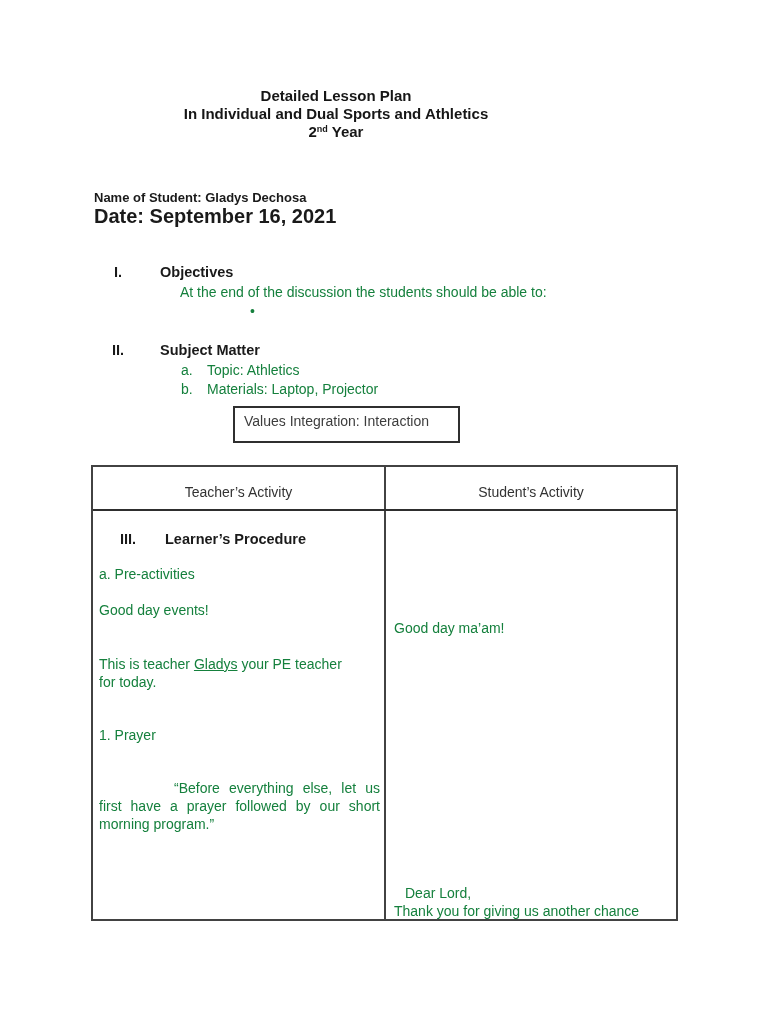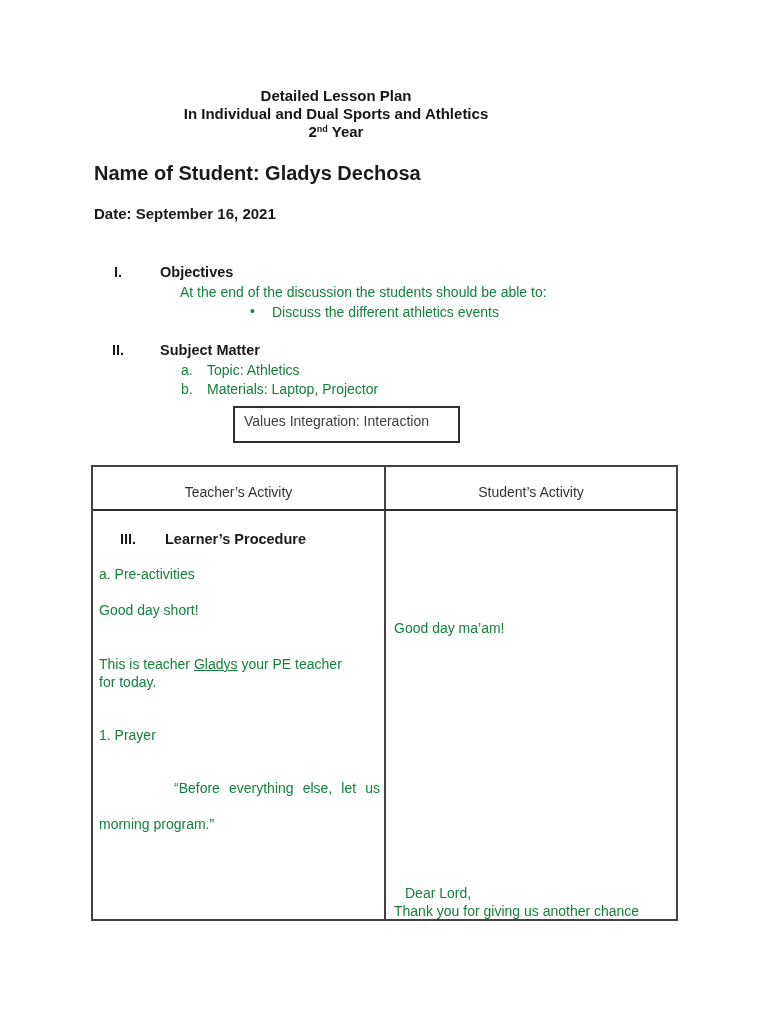--- a/index.html
+++ b/index.html
@@ -19,22 +19,22 @@
 
   .title-block {
     position: absolute;
     left: 0; top: 87px; width: 672px;
     text-align: center;
     font-size: 15px; line-height: 18px;
     font-weight: bold; color: #161616;
   }
   .sup { font-size: 9px; position: relative; top: -5px; }
 
-  .meta-name { left: 94px; top: 162px; font-size: 20px; text-align: right; }
-  .meta-date { left: 94px; top: 205px; font-size: 15px; }
+  .meta-name { left: 94px; top: 190px; font-size: 13px; text-align: right; }
+  .meta-date { left: 94px; top: 205px; font-size: 20px; }
 
   .obj-numeral { left: 114px; top: 263px; }
   .obj-heading { left: 160px; top: 263px; }
   .obj-intro   { left: 180px; top: 283px; }
   .obj-bullet-marker { left: 250px; top: 302px; }
   .obj-bullet-text   { left: 272px; top: 303px; }
 
   .sm-numeral { left: 112px; top: 341px; }
   .sm-heading { left: 160px; top: 341px; }
   .sm-a-marker { left: 181px; top: 361px; }
@@ -107,21 +107,20 @@
     <div><span>2</span><span class="sup">nd</span><span> Year</span></div>
   </div>
 
   <div class="abs b meta-name">Name of Student: Gladys Dechosa</div>
   <div class="abs b meta-date">Date: September 16, 2021</div>
 
   <div class="abs b head-txt obj-numeral">I.</div>
   <div class="abs b head-txt obj-heading">Objectives</div>
   <div class="abs body-txt obj-intro">At the end of the discussion the students should be able to:</div>
   <div class="abs body-txt obj-bullet-marker">•</div>
-  <div class="abs body-txt obj-bullet-text">Discuss the different athletics events</div>
 
   <div class="abs b head-txt sm-numeral">II.</div>
   <div class="abs b head-txt sm-heading">Subject Matter</div>
   <div class="abs body-txt sm-a-marker">a.</div>
   <div class="abs body-txt sm-a-text">Topic: Athletics</div>
   <div class="abs body-txt sm-b-marker">b.</div>
   <div class="abs body-txt sm-b-text">Materials: Laptop, Projector</div>
 
   <div class="values-box">
     <span>Values Integration: Interaction</span>
@@ -131,28 +130,29 @@
     <div class="col-divider"></div>
     <div class="header-sep"></div>
 
     <div class="th-cell th-left">Teacher’s Activity</div>
     <div class="th-cell th-right">Student’s Activity</div>
 
     <div class="abs b head-txt proc-numeral">III.</div>
     <div class="abs b head-txt proc-heading">Learner’s Procedure</div>
 
     <div class="abs body-txt pre-activities">a. Pre-activities</div>
-    <div class="abs body-txt t-greeting">Good day short!</div>
+    <div class="abs body-txt t-greeting">Good day events!</div>
 
     <div class="abs body-txt t-intro-1"><span>This is teacher </span><span class="underlined">Gladys</span><span> your PE teacher</span></div>
     <div class="abs body-txt t-intro-2">for today.</div>
 
     <div class="abs body-txt prayer-label">1. Prayer</div>
 
     <div class="abs body-txt quote-line quote-1">“Before everything else, let us</div>
+    <div class="abs body-txt quote-line quote-2">first have a prayer followed by our short</div>
     <div class="abs body-txt quote-3">morning program.”</div>
 
     <div class="abs body-txt s-greeting">Good day ma’am!</div>
     <div class="abs body-txt s-prayer-1">Dear Lord,</div>
     <div class="abs body-txt s-prayer-2">Thank you for giving us another chance</div>
   </div>
 
 </div>
 
 </body></html>

